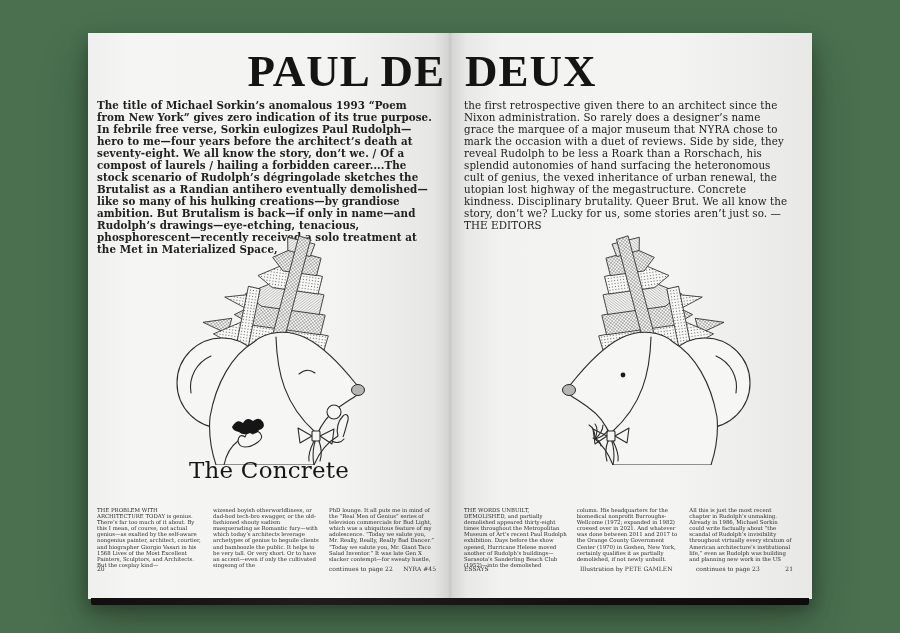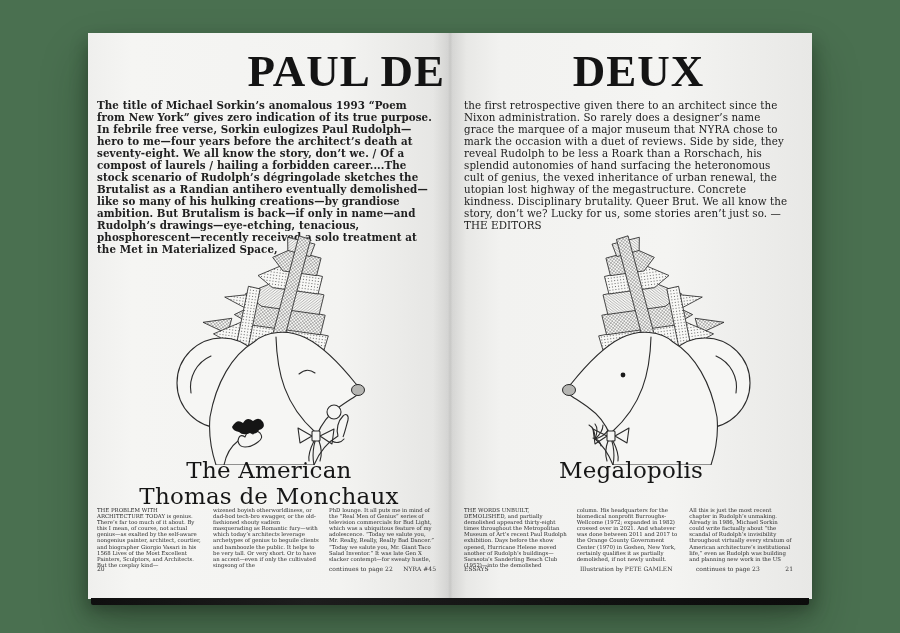--- a/index.html
+++ b/index.html
@@ -27,21 +27,21 @@
     position:absolute;left:3px;right:3px;bottom:-6px;height:7px;
     background:linear-gradient(90deg,#0f0f0f,#1d1d1d 30%,#111 70%,#0c0c0c);
     border-radius:0 0 2px 2px;
   }
   .title{
     position:absolute;top:14px;left:0;right:0;
     font-family:"Liberation Serif", serif;font-weight:700;
     font-size:45px;letter-spacing:1px;line-height:48px;color:#141414;
   }
   .title.t-left{text-align:right;padding-right:5px;}
-  .title.t-right{text-align:center;padding-left:15px;}
+  .title.t-right{text-align:left;padding-left:15px;}
   .intro{
     position:absolute;top:66px;
     font-size:10.3px;line-height:12px;letter-spacing:.1px;color:#202020;
     text-align:left;
   }
   .page.left .intro{left:9px;right:14px;font-weight:bold;}
   .page.right .intro{left:14px;right:19px;}
   .illo{position:absolute;top:200px;}
   .page.left .illo{left:78px;}
   .page.right .illo{left:86px;}
@@ -122,22 +122,21 @@
             <path class="fillp" d="M172 203 C170 196 172 188 177 183 C180 180 183 182 182 187 C180 194 179 199 177 204"></path>
             <path class="ln" d="M166 208 a9 9 0 0 0 12 -2"></path>
             <path class="ln" d="M58 232 C60 222 64 214 72 208"></path>
             <path class="fillp" d="M72 208 q1 -8 7 -4 q2 -7 8 -3 q3 -5 7 -1 q4 5 -2 9 q-6 5 -13 5 q-6 0 -7 -6 z"></path>
             <path d="M66 194 q5 -9 11 -4 q4 -7 10 -2 q6 -5 10 1 q3 6 -4 8 q-2 5 -9 3 q-7 3 -11 -1 q-6 -1 -7 -5 z" fill="#151515"></path>
           </g>
         </svg>
       </div>
 
       <div class="byline">
-        <div>The American</div>
-        <div>Thomas de Monchaux</div>
+        <div>The Concrete</div>
       </div>
 
       <div class="cols">
         <div class="col">THE PROBLEM WITH ARCHITECTURE TODAY is genius. There’s far too much of it about. By this I mean, of course, not actual genius—as exalted by the self-aware nongenius painter, architect, courtier, and biographer Giorgio Vasari in his 1568 Lives of the Most Excellent Painters, Sculptors, and Architects. But the cosplay kind—</div>
         <div class="col">wizened boyish otherworldliness, or dad-bod tech-bro swagger, or the old-fashioned shouty sadism masquerading as Romantic fury—with which today’s architects leverage archetypes of genius to beguile clients and bamboozle the public. It helps to be very tall. Or very short. Or to have an accent—even if only the cultivated singsong of the</div>
         <div class="col">PhD lounge. It all puts me in mind of the “Real Men of Genius” series of television commercials for Bud Light, which was a ubiquitous feature of my adolescence. “Today we salute you, Mr. Really, Really, Really Bad Dancer.” “Today we salute you, Mr. Giant Taco Salad Inventor.” It was late Gen X slacker contempt—for sweaty hustle,</div>
       </div>
 
       <div class="footrow">
         <span class="f-a">20</span>
@@ -198,21 +197,20 @@
               <path class="ln" d="M166 206 q-4 -10 0 -15"></path>
               <path class="ln" d="M166 206 q-8 -7 -8 -14"></path>
               <path class="ln" d="M166 206 q-10 -3 -13 -9"></path>
               <path class="ln" d="M160 213 a10 10 0 0 1 8 -8"></path>
             </g>
           </g>
         </svg>
       </div>
 
       <div class="byline">
-        <div>Megalopolis</div>
       </div>
 
       <div class="cols">
         <div class="col">THE WORDS UNBUILT, DEMOLISHED, and partially demolished appeared thirty-eight times throughout the Metropolitan Museum of Art’s recent Paul Rudolph exhibition. Days before the show opened, Hurricane Helene moved another of Rudolph’s buildings—Sarasota’s Sanderling Beach Club (1952)—into the demolished</div>
         <div class="col">column. His headquarters for the biomedical nonprofit Burroughs-Wellcome (1972; expanded in 1982) crossed over in 2021. And whatever was done between 2011 and 2017 to the Orange County Government Center (1970) in Goshen, New York, certainly qualifies it as partially demolished, if not newly unbuilt.</div>
         <div class="col">All this is just the most recent chapter in Rudolph’s unmaking. Already in 1986, Michael Sorkin could write factually about “the scandal of Rudolph’s invisibility throughout virtually every stratum of American architecture’s institutional life,” even as Rudolph was building and planning new work in the US</div>
       </div>
 
       <div class="footrow">
         <span class="f-a">ESSAYS</span>

